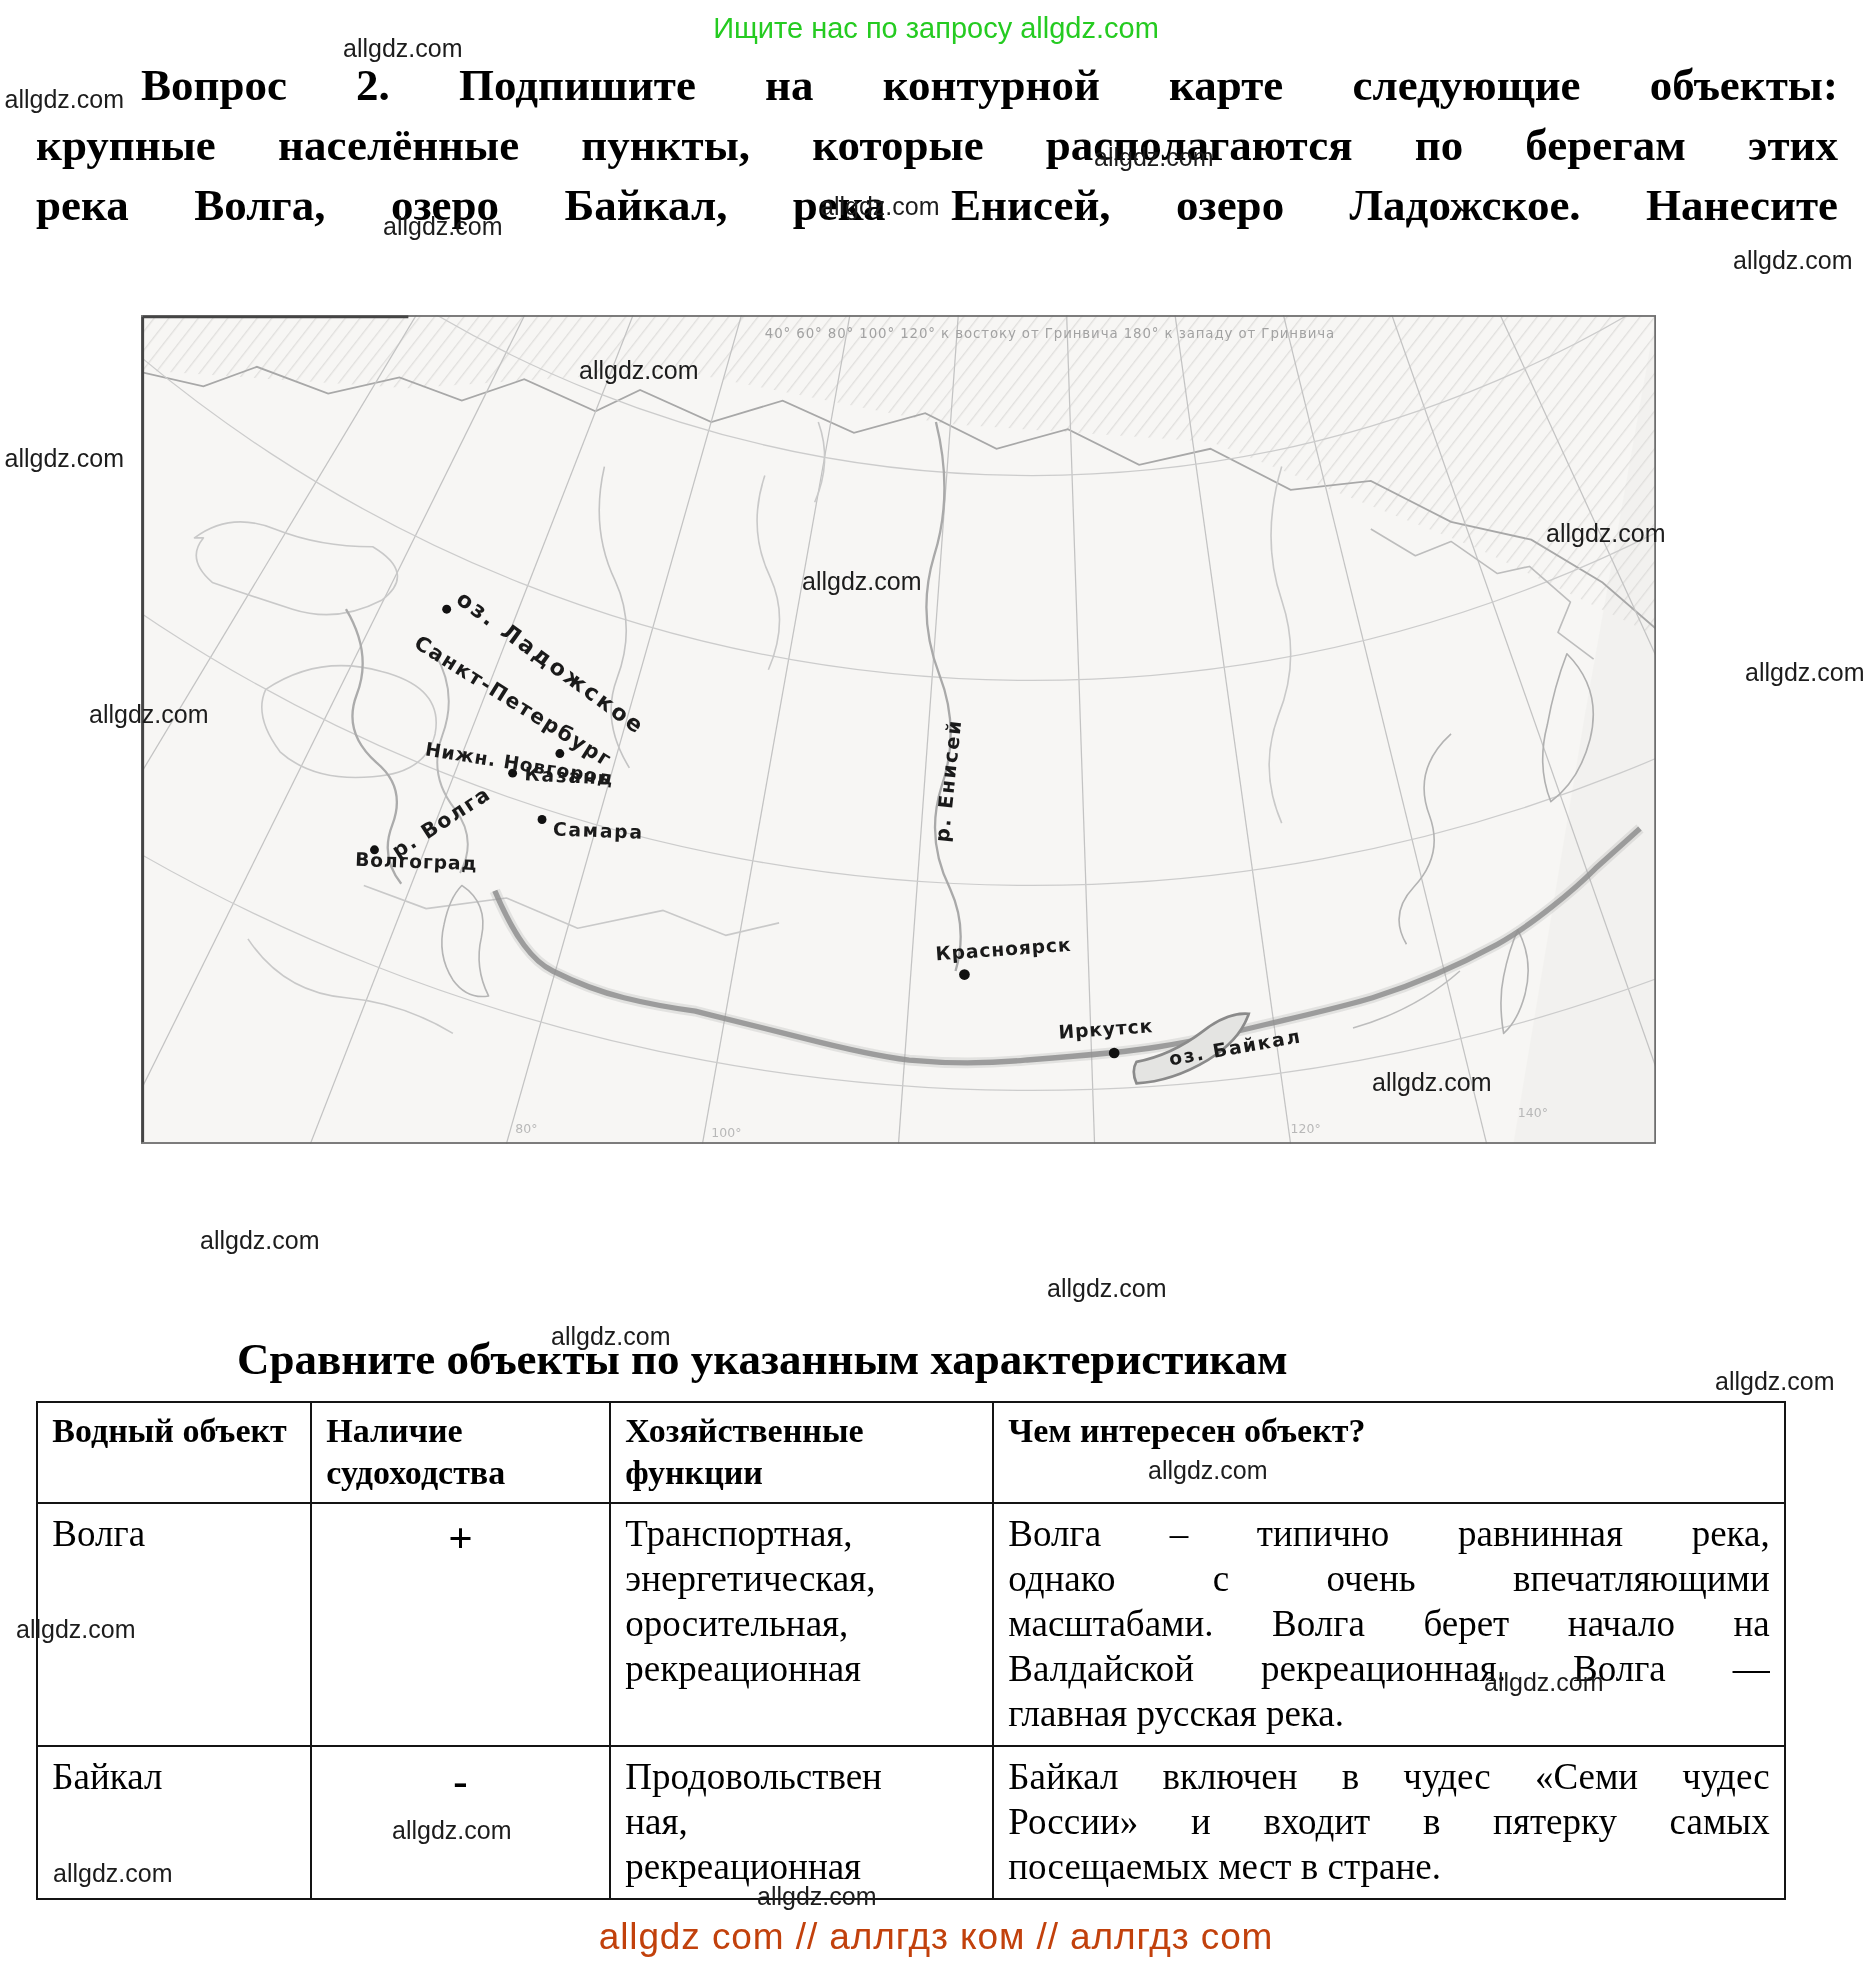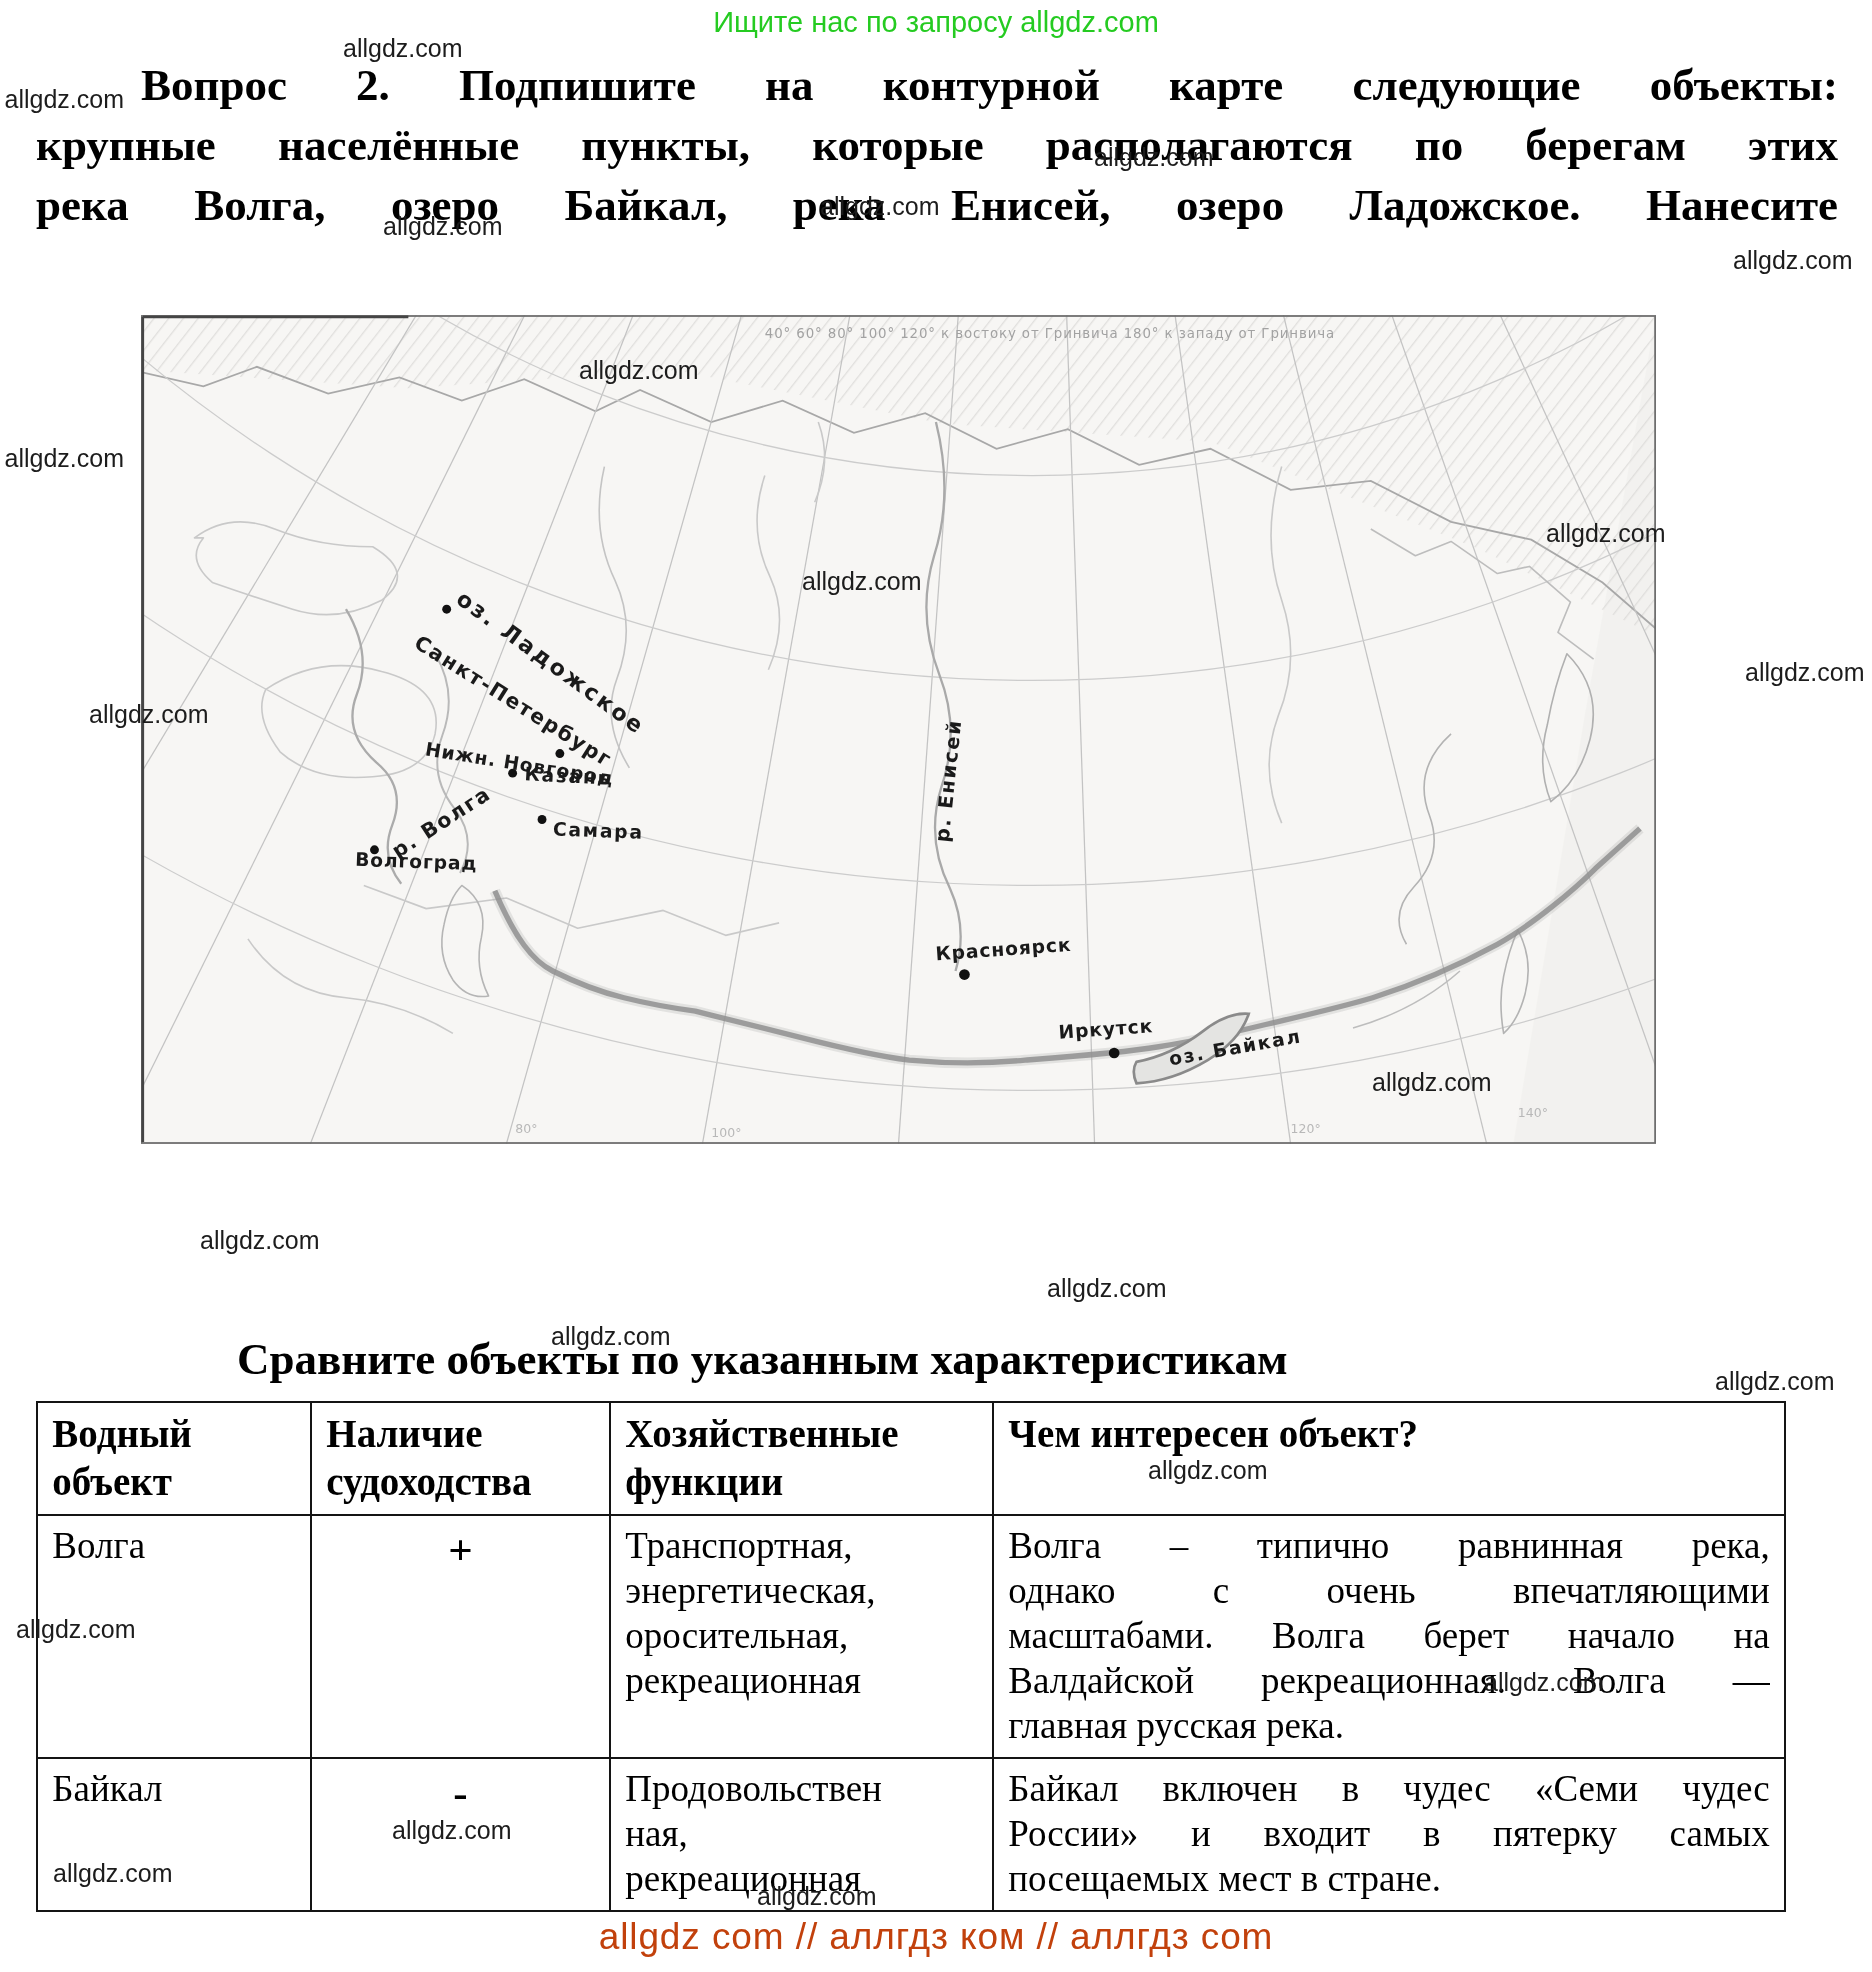--- a/index.html
+++ b/index.html
@@ -1,21 +1,21 @@
 <!DOCTYPE html>
 <html style="font-size:14.3px"><head>
 <meta charset="utf-8">
 <style>
   html,body{margin:0;padding:0;}
   body{
     width:1872px;height:1973px;position:relative;overflow:hidden;
     background:#ffffff;font-family:"Liberation Serif",serif;color:#000;
   }
   .promo{
-    position:absolute;top:6px;left:0;width:100%;text-align:center;
+    position:absolute;top:12px;left:0;width:100%;text-align:center;
     font-family:"Liberation Sans",sans-serif;font-size:29px;color:#25cb21;
   }
   .wm{
     position:absolute;font-family:"Liberation Sans",sans-serif;
     font-size:25px;color:#1c1c1c;white-space:nowrap;z-index:5;
   }
   .question{
     position:absolute;top:55px;left:36px;width:1802px;
     font-weight:bold;font-size:45px;line-height:60px;color:#000;
   }
@@ -38,21 +38,21 @@
     margin-left:48px;
   }
   table.cmp{
     position:absolute;left:36px;top:1401px;width:1749px;
     border-collapse:collapse;table-layout:fixed;
     font-family:"Liberation Serif",serif;
   }
   .cmp th,.cmp td{
     border:2.7px solid #141414;vertical-align:top;padding:7.1px 14.3px 9px 14.3px;
   }
-  .cmp th{font-size:39px;line-height:1.22;text-align:left;font-weight:bold;}
+  .cmp th{font-size:34px;line-height:1.22;text-align:left;font-weight:bold;}
   .cmp td{font-size:37px;line-height:45px;}
   td.nav-cell{text-align:center;font-size:43px;font-weight:bold;padding-top:10.7px;}
   .pre-lines{white-space:pre-line;}
   .interest .jline{text-align:justify;}
   .footer{
     position:absolute;top:1916px;left:0;width:100%;text-align:center;
     font-family:"Liberation Sans",sans-serif;font-size:37px;color:#c2410c;
     letter-spacing:0.9px;
   }
 </style>

